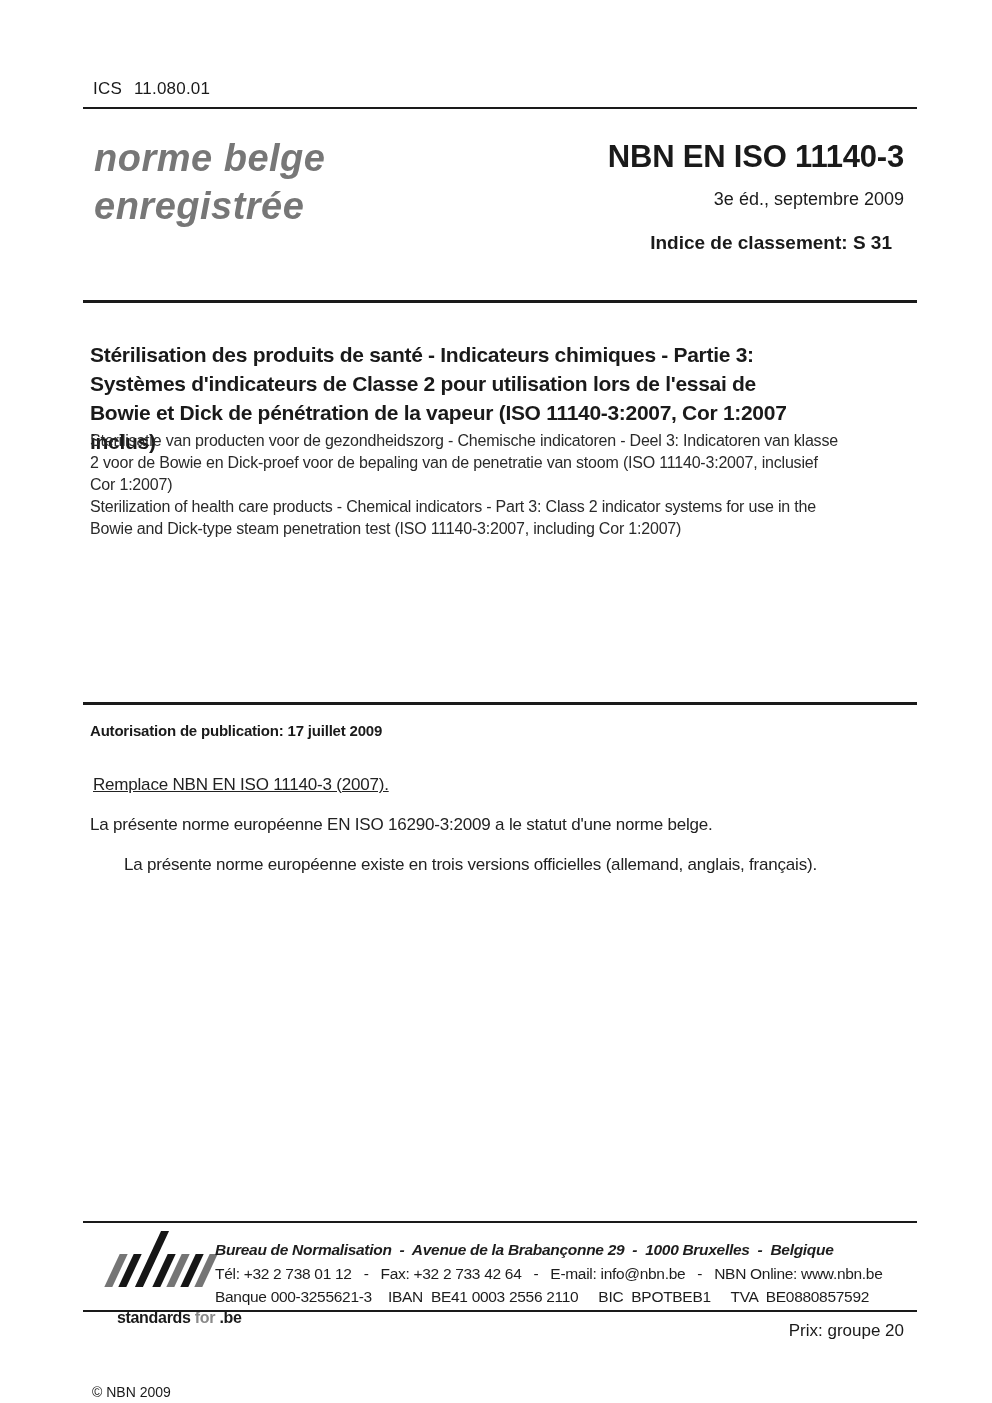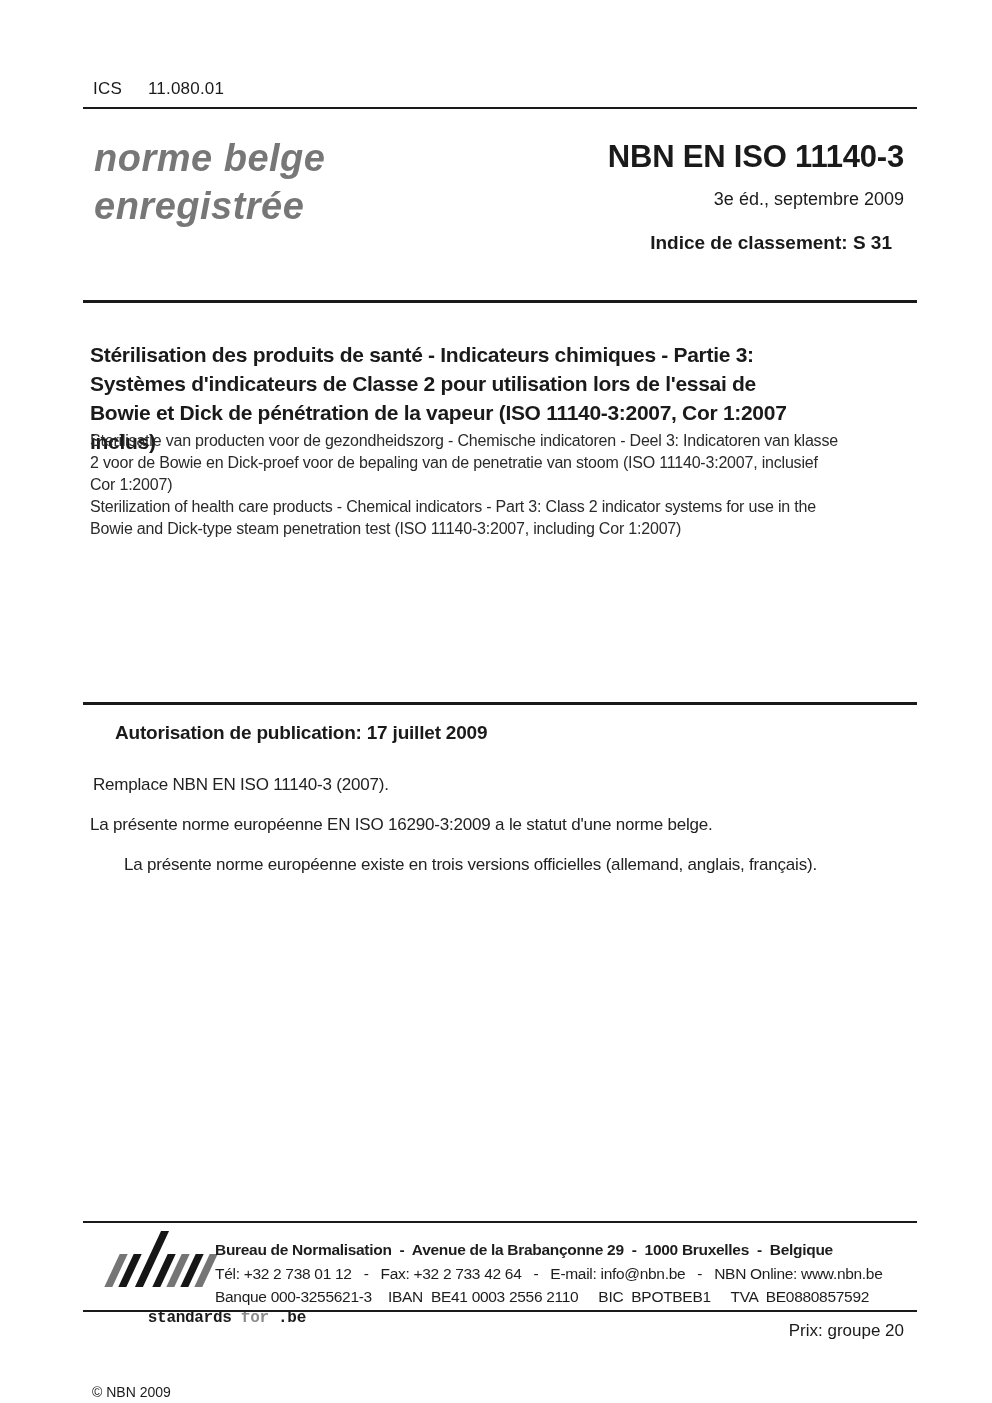--- a/index.html
+++ b/index.html
@@ -31,21 +31,21 @@
   .rule-auth     { top: 702px; height: 3px; }
   .rule-footer-top { top: 1221px; }
   .rule-bottom   { top: 1310px; }
 
   .ics-row {
     position: absolute;
     left: 93px; top: 79px;
     font-size: 17px;
     letter-spacing: 0.2px;
   }
-  .ics-row .code { margin-left: 26px; }
+  .ics-row .code { margin-left: 12px; }
 
   .doc-type {
     position: absolute;
     left: 94px; top: 134px;
     font-size: 38px;
     font-weight: bold;
     font-style: italic;
     color: #777777;
     line-height: 48px;
     letter-spacing: 0.5px;
@@ -95,41 +95,39 @@
     width: 845px;
     font-size: 16px;
     line-height: 22px;
     color: #2a2a2a;
     letter-spacing: -0.2px;
   }
 
   .auth {
     position: absolute;
     left: 90px; top: 722px;
-    font-size: 19px;
-    font-weight: bold;
-    letter-spacing: -0.2px;
-    margin-left: 25px;
+    font-size: 15px;
+    font-weight: bold;
+    letter-spacing: -0.2px;
   }
   .body-line {
     position: absolute;
     left: 93px;
     font-size: 17px;
     letter-spacing: -0.2px;
     color: #222222;
   }
-  .repl     { top: 775px; }
+  .repl     { top: 775px; text-decoration: underline; }
   .status   { top: 815px; left: 90px; }
   .versions { top: 855px; left: 90px; margin-left: 34px; }
 
   .logo {
     position: absolute;
     left: 92px; top: 1231px;
     width: 125px;
-    font-family: Liberation Mono, monospace;
   }
   .strokes {
     position: relative;
     height: 56px;
     margin-left: 12px;
   }
   .stroke {
     position: absolute;
     bottom: 0;
     width: 8px;
@@ -154,21 +152,21 @@
   .tagline .gray { color: #8a8a8a; }
 
   .addr {
     position: absolute;
     left: 215px; top: 1238px;
     font-size: 15.5px;
     line-height: 23.5px;
     letter-spacing: -0.3px;
     color: #1d1d1d;
   }
-  .addr .bold { font-weight: bold; }
+  .addr .bold { font-weight: bold; font-style: italic; }
 
   .copyright {
     position: absolute;
     left: 92px; top: 1384px;
     font-size: 14px;
   }
   .price {
     position: absolute;
     right: 88px; top: 1321px;
     font-size: 17px;

